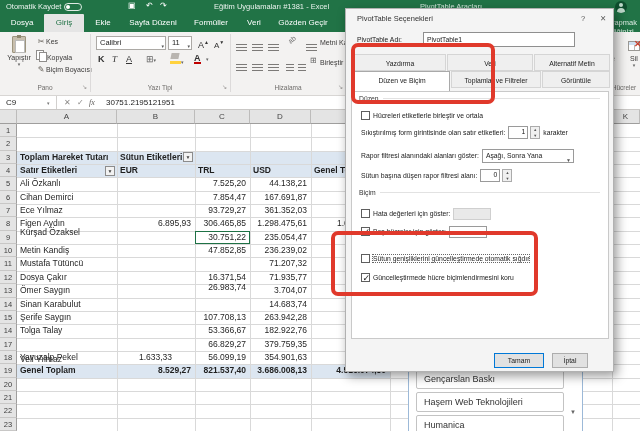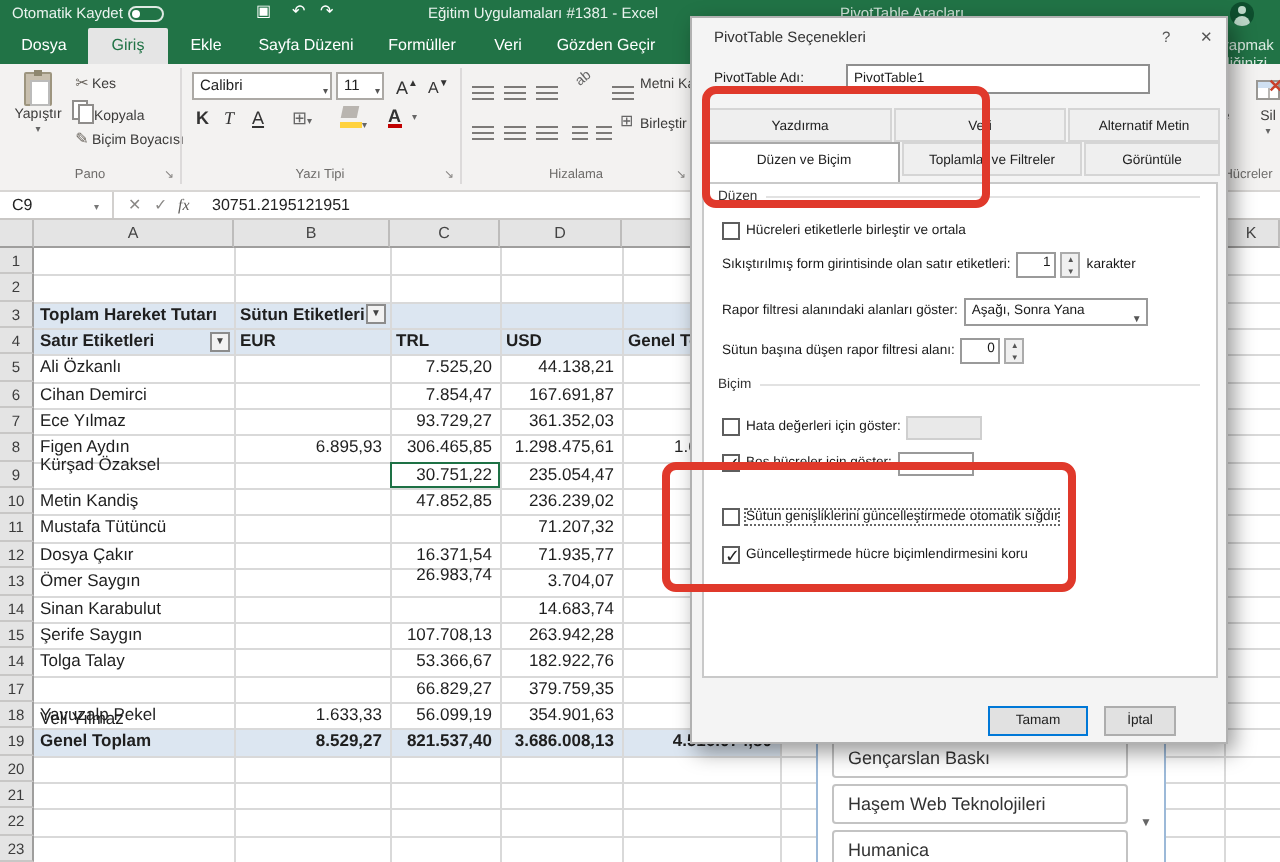--- a/index.html
+++ b/index.html
@@ -397,21 +397,21 @@
       <div class="cell" style="left: 20px; top: 310.87px; width: 93px; height: 13.3478px; line-height: 13.3478px;">Şerife Saygın</div>
       <div class="cell num" style="left: 198px; top: 310.87px; width: 48px; height: 13.3478px; line-height: 13.3478px;">107.708,13</div>
       <div class="cell num" style="left: 253px; top: 310.87px; width: 54px; height: 13.3478px; line-height: 13.3478px;">263.942,28</div>
       <div class="cell" style="left: 20px; top: 324.217px; width: 93px; height: 13.3478px; line-height: 13.3478px;">Tolga Talay</div>
       <div class="cell num" style="left: 198px; top: 324.217px; width: 48px; height: 13.3478px; line-height: 13.3478px;">53.366,67</div>
       <div class="cell num" style="left: 253px; top: 324.217px; width: 54px; height: 13.3478px; line-height: 13.3478px;">182.922,76</div>
       <div class="cell" style="left: 20px; top: 353px; width: 93px; height: 13.3478px; line-height: 13.3478px;">Veli Yılmaz</div>
       <div class="cell num" style="left: 198px; top: 337.565px; width: 48px; height: 13.3478px; line-height: 13.3478px;">66.829,27</div>
       <div class="cell num" style="left: 253px; top: 337.565px; width: 54px; height: 13.3478px; line-height: 13.3478px;">379.759,35</div>
       <div class="cell" style="left: 20px; top: 350.913px; width: 93px; height: 13.3478px; line-height: 13.3478px;">Yavuzalp Pekel</div>
-      <div class="cell num" style="left: 120px; top: 350.913px; width: 71px; height: 13.3478px; line-height: 13.3478px;">1.633,33</div>
+      <div class="cell num" style="left: 120px; top: 350.913px; width: 71px; height: 13.3478px; line-height: 13.3478px; text-align: center;">1.633,33</div>
       <div class="cell num" style="left: 198px; top: 350.913px; width: 48px; height: 13.3478px; line-height: 13.3478px;">56.099,19</div>
       <div class="cell num" style="left: 253px; top: 350.913px; width: 54px; height: 13.3478px; line-height: 13.3478px;">354.901,63</div>
       <div class="cell b" style="left: 20px; top: 364.261px; width: 93px; height: 13.3478px; line-height: 13.3478px;">Genel Toplam</div>
       <div class="cell num b" style="left: 120px; top: 364.261px; width: 71px; height: 13.3478px; line-height: 13.3478px;">8.529,27</div>
       <div class="cell num b" style="left: 198px; top: 364.261px; width: 48px; height: 13.3478px; line-height: 13.3478px;">821.537,40</div>
       <div class="cell num b" style="left: 253px; top: 364.261px; width: 54px; height: 13.3478px; line-height: 13.3478px;">3.686.008,13</div>
       <div class="cell num b" style="left: 314px; top: 364.261px; width: 72px; height: 13.3478px; line-height: 13.3478px;">4.516.074,80</div>
       <div id="activecell" style="position: absolute; left: 195px; top: 230.783px; width: 55px; height: 13.3478px; border: 1.6px solid rgb(30, 113, 69);"></div>
     </div>
   </div>

